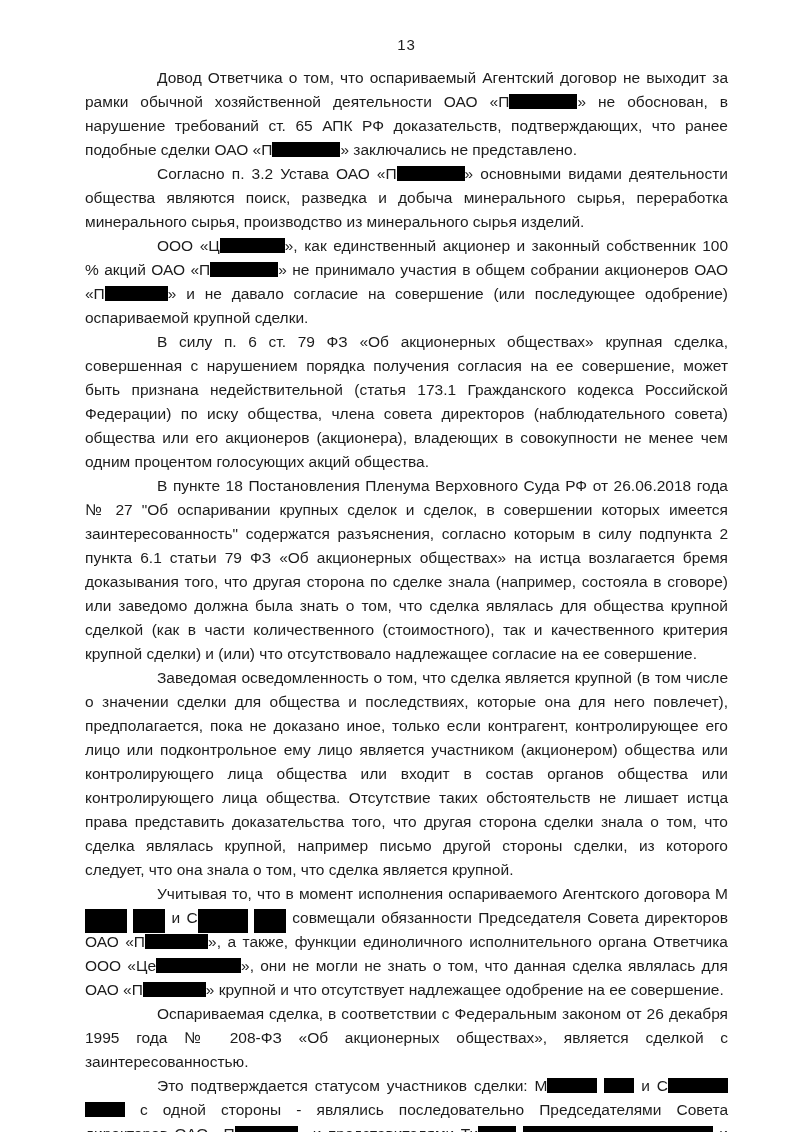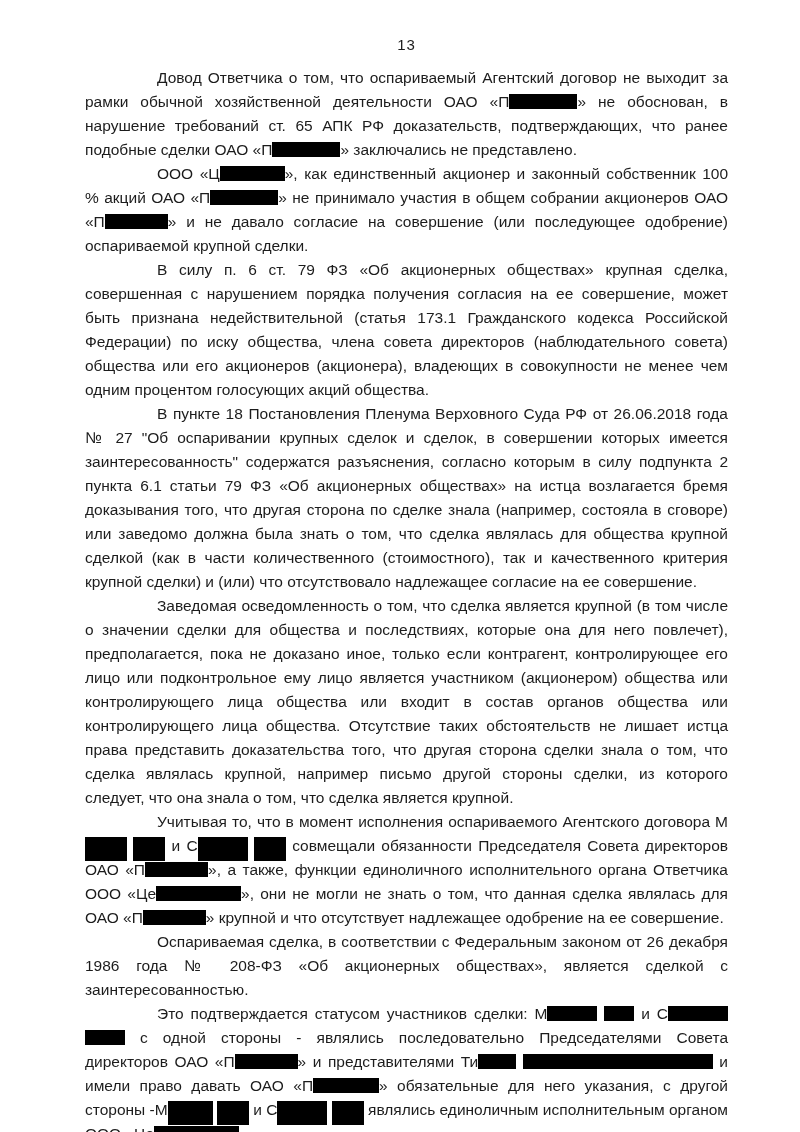--- a/index.html
+++ b/index.html
@@ -43,21 +43,22 @@
     margin-bottom: -3px;
   }
 </style>
 </head>
 <body>
 
 <div class="page">
   <div class="pagenum">13</div>
   <div class="docbody">
       <p class="para">Довод Ответчика о том, что оспариваемый Агентский договор не выходит за рамки обычной хозяйственной деятельности ОАО «П<span class="redaction" style="width: 68px; background: rgb(0, 0, 0);"></span>» не обоснован, в нарушение требований ст. 65 АПК РФ доказательств, подтверждающих, что ранее подобные сделки ОАО «П<span class="redaction" style="width: 68px; background: rgb(0, 0, 0);"></span>» заключались не представлено.</p>
+      <p class="para">Согласно п. 3.2 Устава ОАО «П<span class="redaction" style="width: 68px; background: rgb(0, 0, 0);"></span>» основными видами деятельности общества являются поиск, разведка и добыча минерального сырья, переработка минерального сырья, производство из минерального сырья изделий.</p>
       <p class="para">ООО «Ц<span class="redaction" style="width: 65px; background: rgb(0, 0, 0);"></span>», как единственный акционер и законный собственник 100 % акций ОАО «П<span class="redaction" style="width: 68px; background: rgb(0, 0, 0);"></span>» не принимало участия в общем собрании акционеров ОАО «П<span class="redaction" style="width: 63px; background: rgb(0, 0, 0);"></span>» и не давало согласие на совершение (или последующее одобрение) оспариваемой крупной сделки.</p>
       <p class="para">В силу п. 6 ст. 79 ФЗ «Об акционерных обществах» крупная сделка, совершенная с нарушением порядка получения согласия на ее совершение, может быть признана недействительной (статья 173.1 Гражданского кодекса Российской Федерации) по иску общества, члена совета директоров (наблюдательного совета) общества или его акционеров (акционера), владеющих в совокупности не менее чем одним процентом голосующих акций общества.</p>
       <p class="para">В пункте 18 Постановления Пленума Верховного Суда РФ от 26.06.2018 года № 27 "Об оспаривании крупных сделок и сделок, в совершении которых имеется заинтересованность" содержатся разъяснения, согласно которым в силу подпункта 2 пункта 6.1 статьи 79 ФЗ «Об акционерных обществах» на истца возлагается бремя доказывания того, что другая сторона по сделке знала (например, состояла в сговоре) или заведомо должна была знать о том, что сделка являлась для общества крупной сделкой (как в части количественного (стоимостного), так и качественного критерия крупной сделки) и (или) что отсутствовало надлежащее согласие на ее совершение.</p>
       <p class="para">Заведомая осведомленность о том, что сделка является крупной (в том числе о значении сделки для общества и последствиях, которые она для него повлечет), предполагается, пока не доказано иное, только если контрагент, контролирующее его лицо или подконтрольное ему лицо является участником (акционером) общества или контролирующего лица общества или входит в состав органов общества или контролирующего лица общества. Отсутствие таких обстоятельств не лишает истца права представить доказательства того, что другая сторона сделки знала о том, что сделка являлась крупной, например письмо другой стороны сделки, из которого следует, что она знала о том, что сделка является крупной.</p>
       <p class="para">Учитывая то, что в момент исполнения оспариваемого Агентского договора М<span class="redaction tall" style="width: 42px; background: rgb(0, 0, 0);"></span> <span class="redaction tall" style="width: 32px; background: rgb(0, 0, 0);"></span> и С<span class="redaction tall" style="width: 50px; background: rgb(0, 0, 0);"></span> <span class="redaction tall" style="width: 32px; background: rgb(0, 0, 0);"></span> совмещали обязанности Председателя Совета директоров ОАО «П<span class="redaction" style="width: 63px; background: rgb(0, 0, 0);"></span>», а также, функции единоличного исполнительного органа Ответчика ООО «Це<span class="redaction" style="width: 85px; background: rgb(0, 0, 0);"></span>», они не могли не знать о том, что данная сделка являлась для ОАО «П<span class="redaction" style="width: 63px; background: rgb(0, 0, 0);"></span>» крупной и что отсутствует надлежащее одобрение на ее совершение.</p>
-      <p class="para">Оспариваемая сделка, в соответствии с Федеральным законом от 26 декабря 1986 года № 208-ФЗ «Об акционерных обществах», является сделкой с заинтересованностью.</p>
+      <p class="para">Оспариваемая сделка, в соответствии с Федеральным законом от 26 декабря 1995 года № 208-ФЗ «Об акционерных обществах», является сделкой с заинтересованностью.</p>
       <p class="para">Это подтверждается статусом участников сделки: М<span class="redaction" style="width: 50px; background: rgb(0, 0, 0);"></span> <span class="redaction" style="width: 30px; background: rgb(0, 0, 0);"></span> и С<span class="redaction" style="width: 60px; background: rgb(0, 0, 0);"></span> <span class="redaction" style="width: 40px; background: rgb(0, 0, 0);"></span> с одной стороны - являлись последовательно Председателями Совета директоров ОАО «П<span class="redaction" style="width: 63px; background: rgb(0, 0, 0);"></span>» и представителями Ти<span class="redaction" style="width: 38px; background: rgb(0, 0, 0);"></span> <span class="redaction" style="width: 190px; background: rgb(0, 0, 0);"></span> и имели право давать ОАО «П<span class="redaction" style="width: 66px; background: rgb(0, 0, 0);"></span>» обязательные для него указания, с другой стороны -М<span class="redaction tall" style="width: 45px; background: rgb(0, 0, 0);"></span> <span class="redaction tall" style="width: 32px; background: rgb(0, 0, 0);"></span> и С<span class="redaction tall" style="width: 50px; background: rgb(0, 0, 0);"></span> <span class="redaction tall" style="width: 32px; background: rgb(0, 0, 0);"></span> являлись единоличным исполнительным органом ООО «Це<span class="redaction" style="width: 85px; background: rgb(0, 0, 0);"></span>».</p>
     </div>
 </div>
 
 </body></html>

